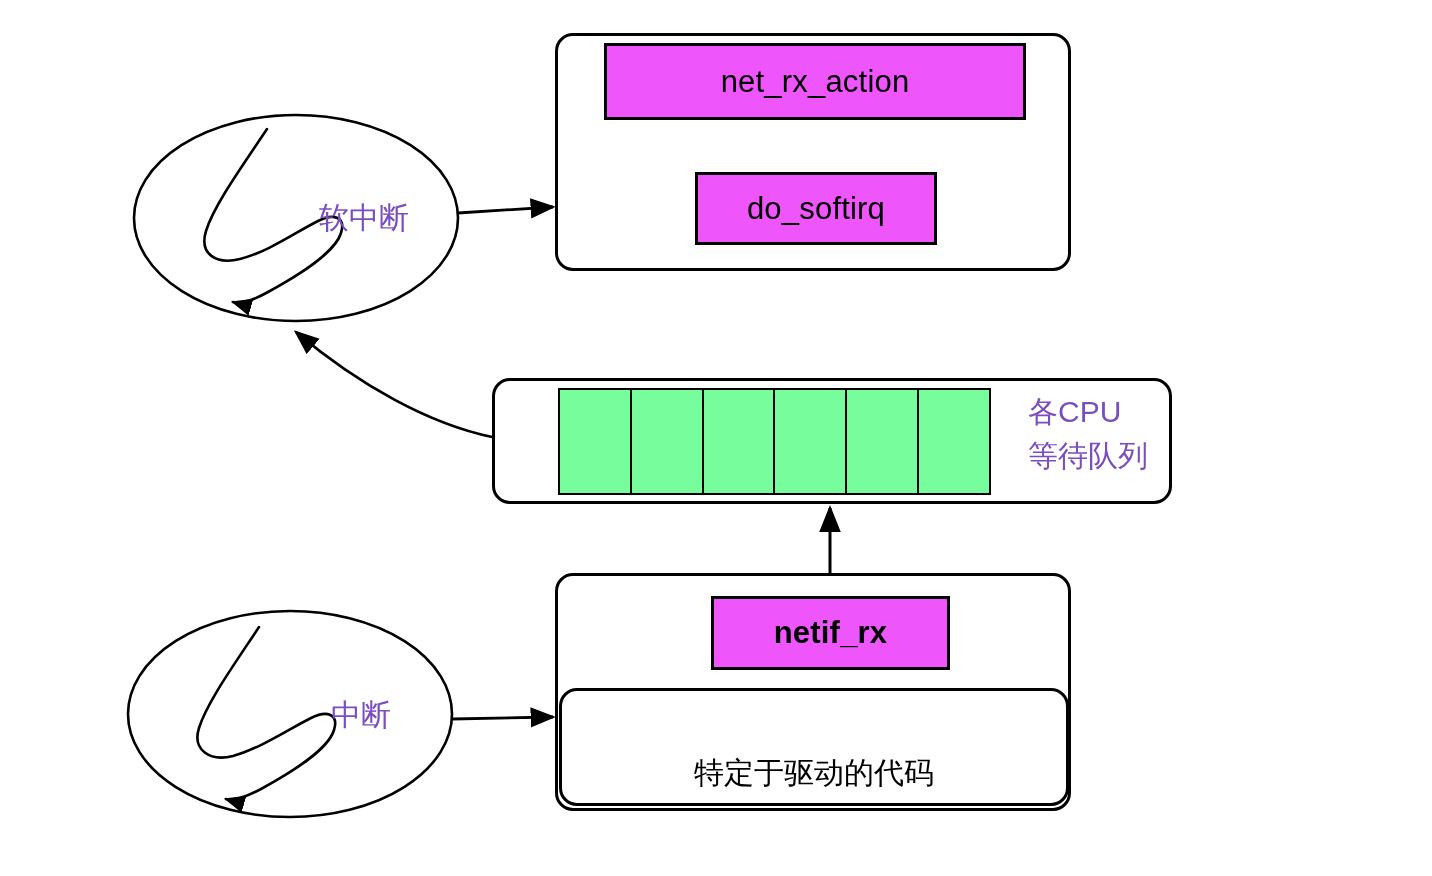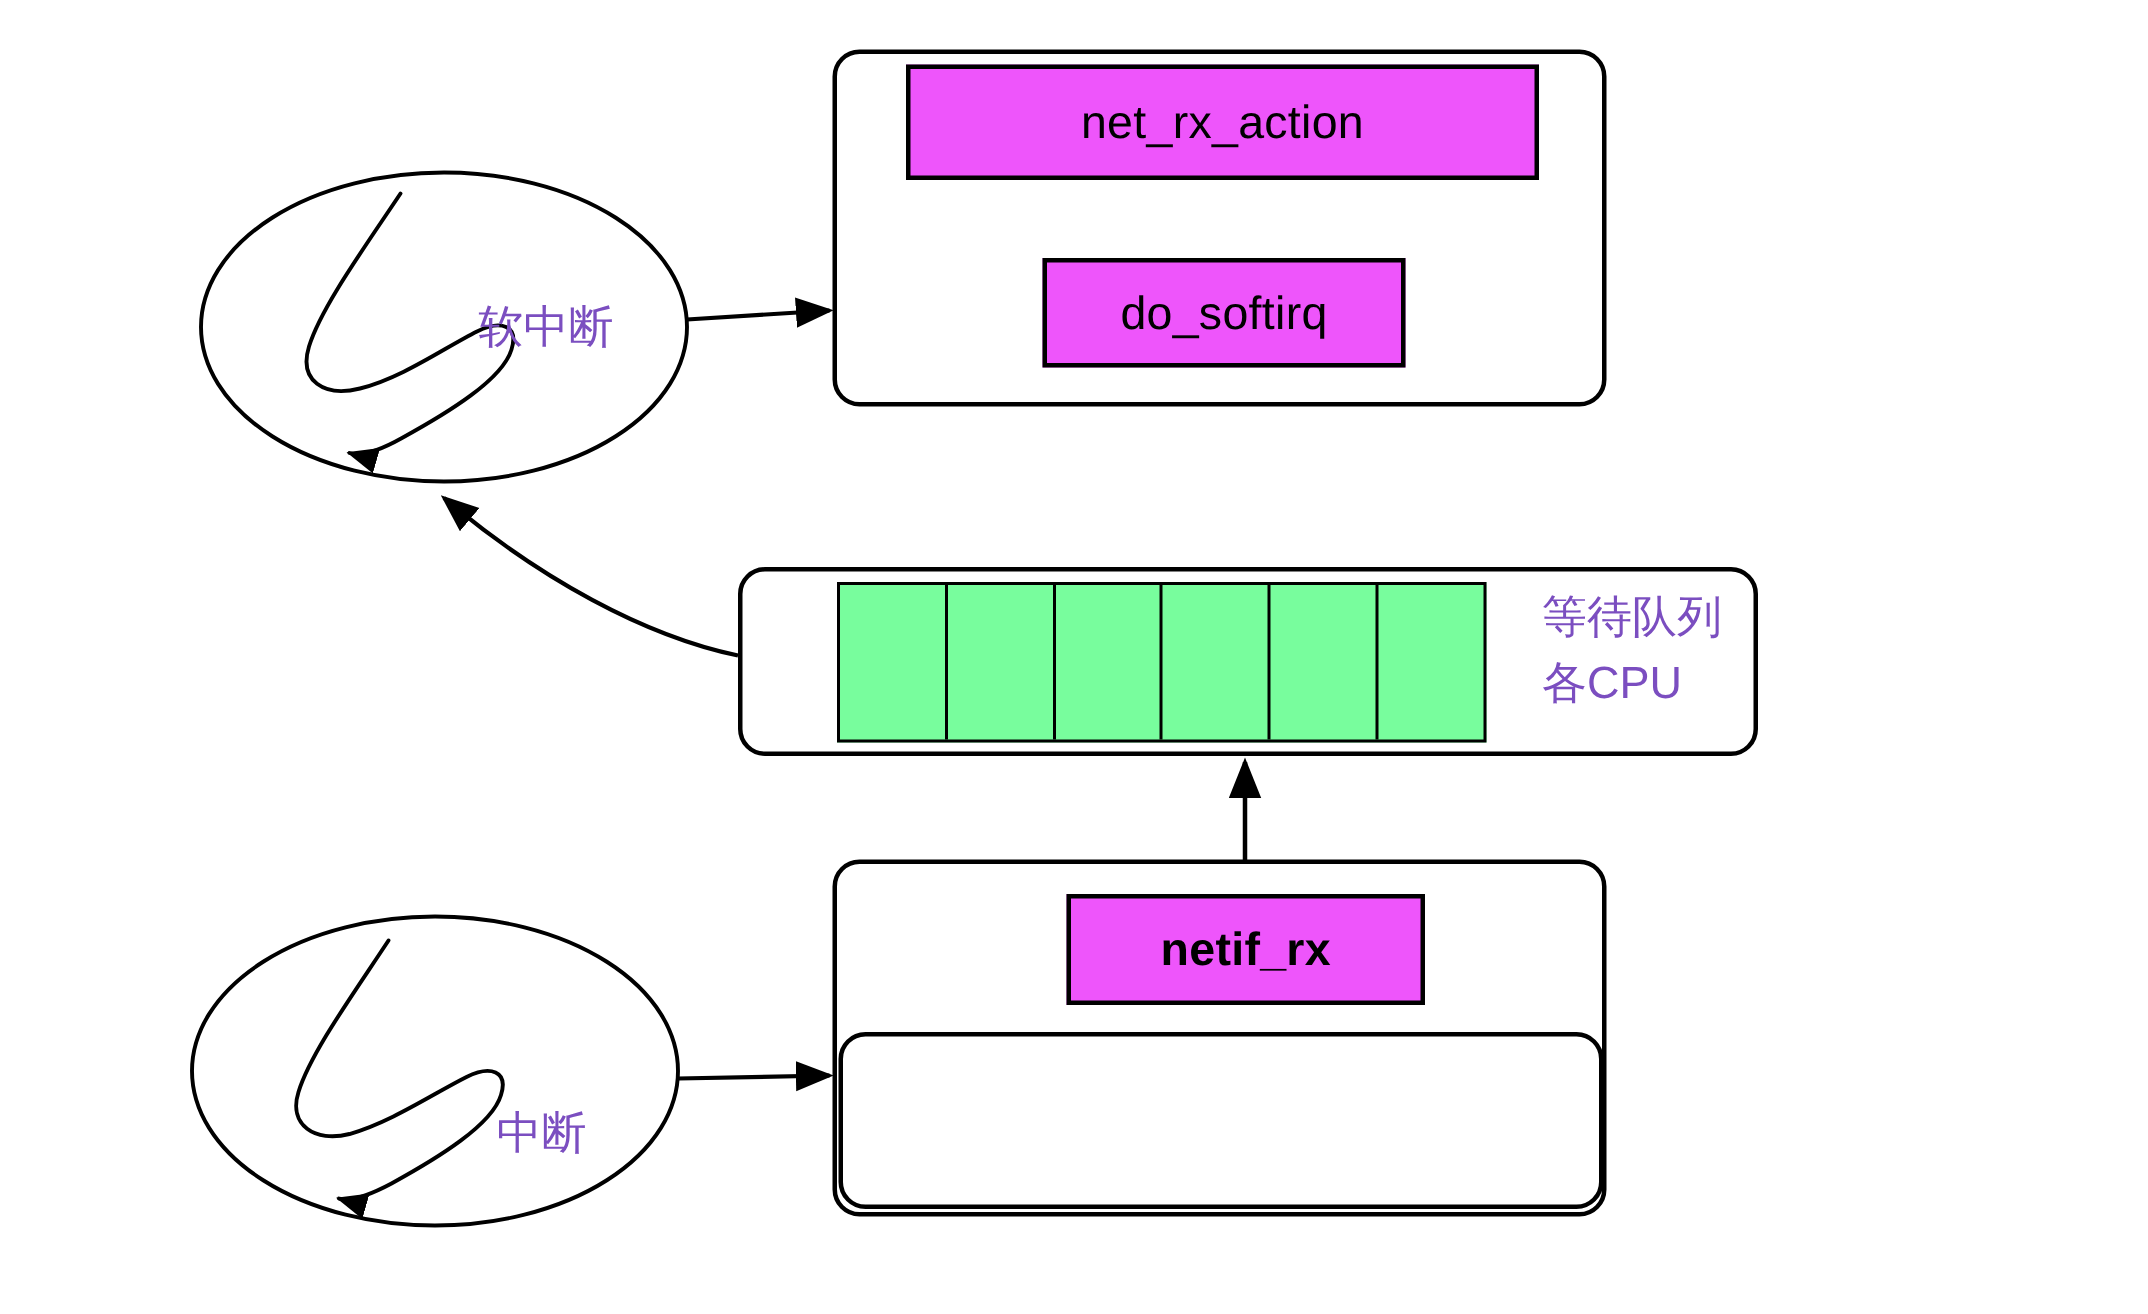--- a/index.html
+++ b/index.html
@@ -141,30 +141,31 @@
   <div class="queue-cells" style="left:558px; top:388px; width:433px; height:107px;">
     <div class="queue-cell"></div>
     <div class="queue-cell"></div>
     <div class="queue-cell"></div>
     <div class="queue-cell"></div>
     <div class="queue-cell"></div>
     <div class="queue-cell"></div>
   </div>
 
   <div class="queue-label" style="left:1028px; top:390px;">
+    <div>各CPU</div>
     <div>等待队列</div>
-    <div>各CPU</div>
   </div>
 
   <div class="node container-box" style="left:555px; top:573px; width:516px; height:238px;"></div>
 
   <div class="node fn-box" style="left:711px; top:596px; width:239px; height:74px;font-weight:bold;">
     <span>netif_rx</span>
   </div>
 
   <div class="node container-box" style="left:559px; top:688px; width:510px; height:118px;"></div>
 
   <div class="plain-text" style="left:559px; top:713px; width:510px;">
+    <div>特定于驱动的代码</div>
   </div>
 
-  <div class="ellipse-label" style="left:331px; top:695px;margin-top:40px;">中断</div>
+  <div class="ellipse-label" style="left:331px; top:695px;">中断</div>
 
 </div>
 
 </body></html>

